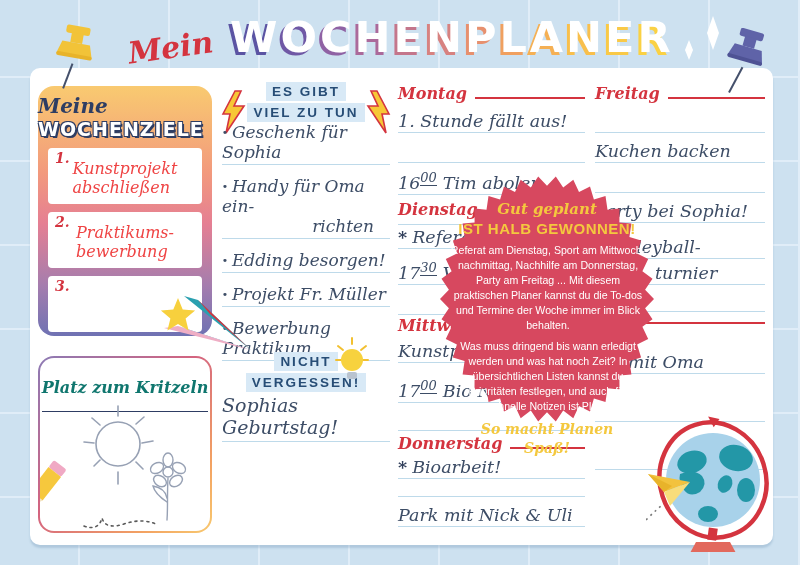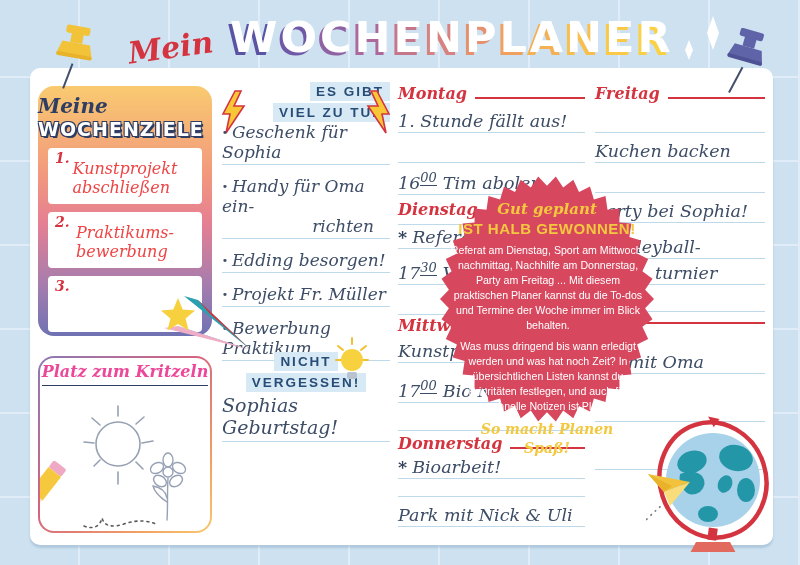--- a/index.html
+++ b/index.html
@@ -28,25 +28,25 @@
     text-shadow:2px 2px 0 #2e3d63,-1px -1px 0 #2e3d63,1px -1px 0 #2e3d63,-1px 1px 0 #2e3d63,1px 1px 0 #2e3d63; }
   .goal-item { position:relative; margin:8px 10px 0 10px; height:56px; background:#fff; border-radius:4px;
     display:flex; align-items:center; justify-content:center; }
   .goal-num { position:absolute; top:2px; left:7px; color:#d4343f; font:700 italic 14px "DejaVu Serif",serif; }
   .goal-text { font:italic 16px "DejaVu Serif",serif; color:#ef4444; line-height:1.2; padding-top:4px; }
 
   
   .scribble-wrap { position:absolute; left:8px; top:288px; width:174px; height:177px; border-radius:16px; padding:2px;
     background:linear-gradient(135deg,#8b7ab5,#d4647f 45%,#f3a262 80%,#f8c96f); z-index:2; }
   .scribble { width:100%; height:100%; background:#fff; border-radius:14px; text-align:center; position:relative; }
-  .scribble-head { display:inline-block; margin-top:4px; font:700 italic 16px "DejaVu Serif",serif;
-    color:#ec4899; border-bottom:1.5px solid #2e3d63; padding-bottom:4px; }
-
-  
-  .todo-head-wrap { position:absolute; left:192px; top:14px; width:168px; text-align:right; }
+  .scribble-head { display:inline-block; margin-top:20px; font:700 italic 16px "DejaVu Serif",serif;
+    color:#0f766e; border-bottom:1.5px solid #2e3d63; padding-bottom:14px; }
+
+  
+  .todo-head-wrap { position:absolute; left:192px; top:14px; width:168px; text-align:center; }
   .hl { display:inline-block; background:#d8e9f6; color:#274d76; font:700 13.5px "Liberation Sans",sans-serif;
     letter-spacing:2px; padding:2px 6px; margin-bottom:2px; }
   .todo-list { position:absolute; left:192px; top:54px; width:168px; }
   .todo-item { font:italic 17px "DejaVu Serif",serif; color:#3d4d66; border-bottom:1.5px solid #bedaea;
     padding-bottom:2px; margin-bottom:11px; }
   .todo-item .b { font-style:normal; font-weight:700; margin-right:4px; }
   .todo-item .l2 { text-align:right; padding-right:16px; border-top:0; }
   .reminder { position:absolute; left:192px; top:284px; width:168px; text-align:center; }
   .reminder-entry { font:italic 19px "DejaVu Serif",serif; color:#3d4d66; border-bottom:1.5px solid #bedaea;
     padding-bottom:3px; margin-top:0; text-align:left; }

